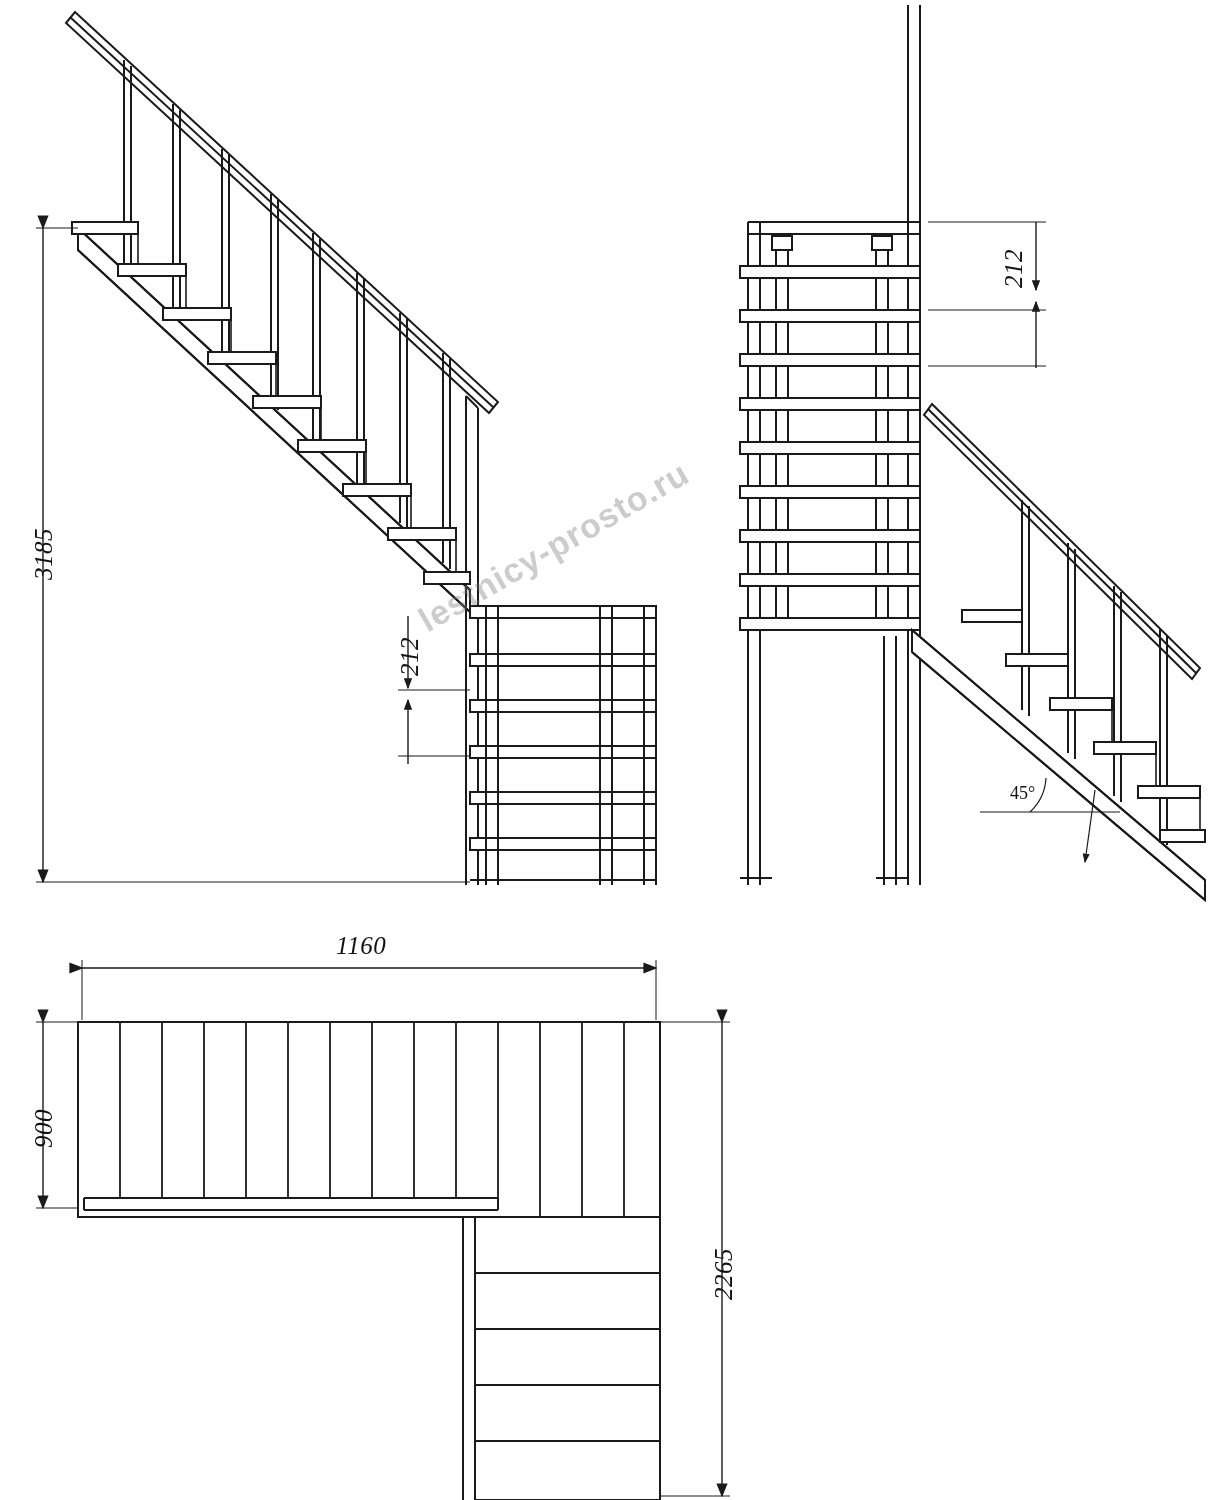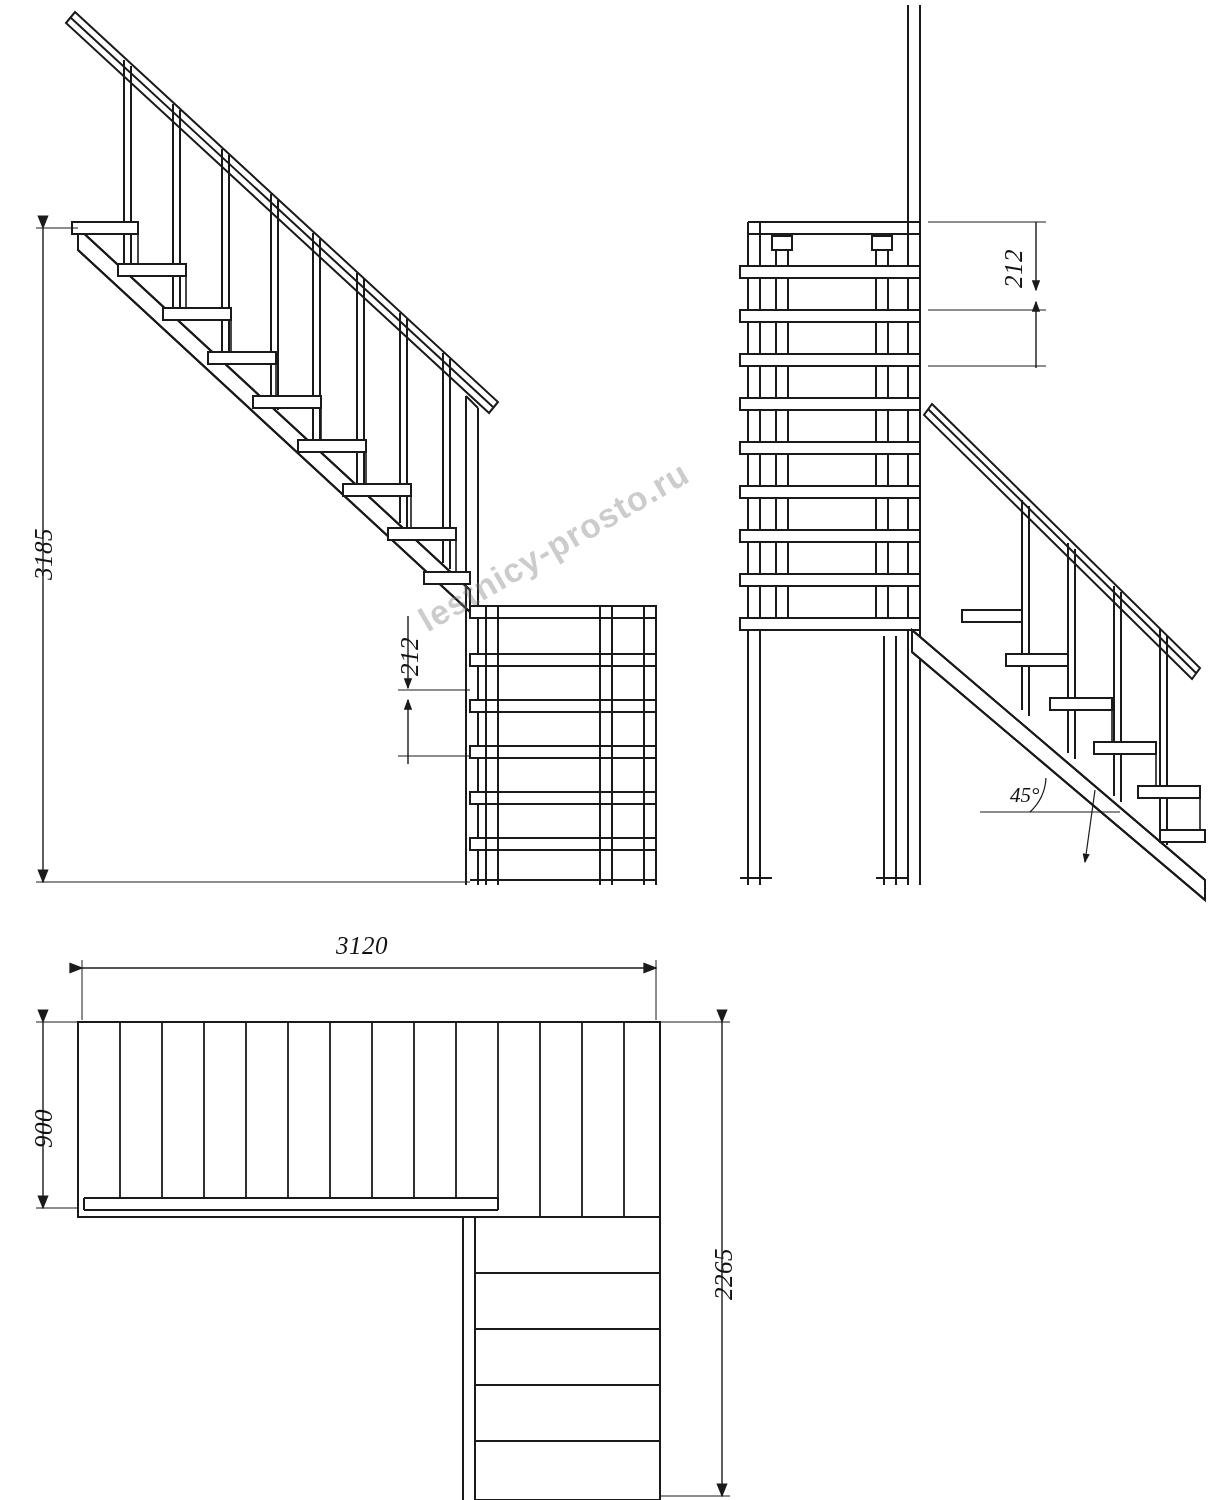--- a/index.html
+++ b/index.html
@@ -53,22 +53,21 @@
     color: rgba(120,120,120,0.38);
     transform: rotate(-30deg);
     transform-origin: left top;
     white-space: nowrap;
     letter-spacing: 1px;
     pointer-events: none;
   }
   .angle-label {
     position: absolute;
     font-family: "Liberation Serif", serif;
-    font-style: italic;
-    font-size: 21px;
+    font-size: 18px;
     color: #111;
   }
 </style>
 </head>
 <body>
 
 <div id="drawing-root">
 
   <svg class="sheet" viewBox="0 0 1210 1500">
     <defs>
@@ -297,21 +296,21 @@
   </svg>
 
   <div class="dim-label vert" style="left:30px; top:580px;">3185</div>
 
   <div class="dim-label vert" style="left:396px; top:676px;">212</div>
 
   <div class="dim-label vert" style="left:1000px; top:288px;">212</div>
 
   <div class="angle-label" style="left:1010px; top:783px;">45°</div>
 
-  <div class="dim-label" style="left:336px; top:932px;">3120</div>
+  <div class="dim-label" style="left:336px; top:932px;">1160</div>
 
   <div class="dim-label vert" style="left:30px; top:1148px;">900</div>
 
   <div class="dim-label vert" style="left:710px; top:1300px;">2265</div>
 
   <div class="watermark">lestnicy-prosto.ru</div>
 
 </div>
 
 </body></html>

